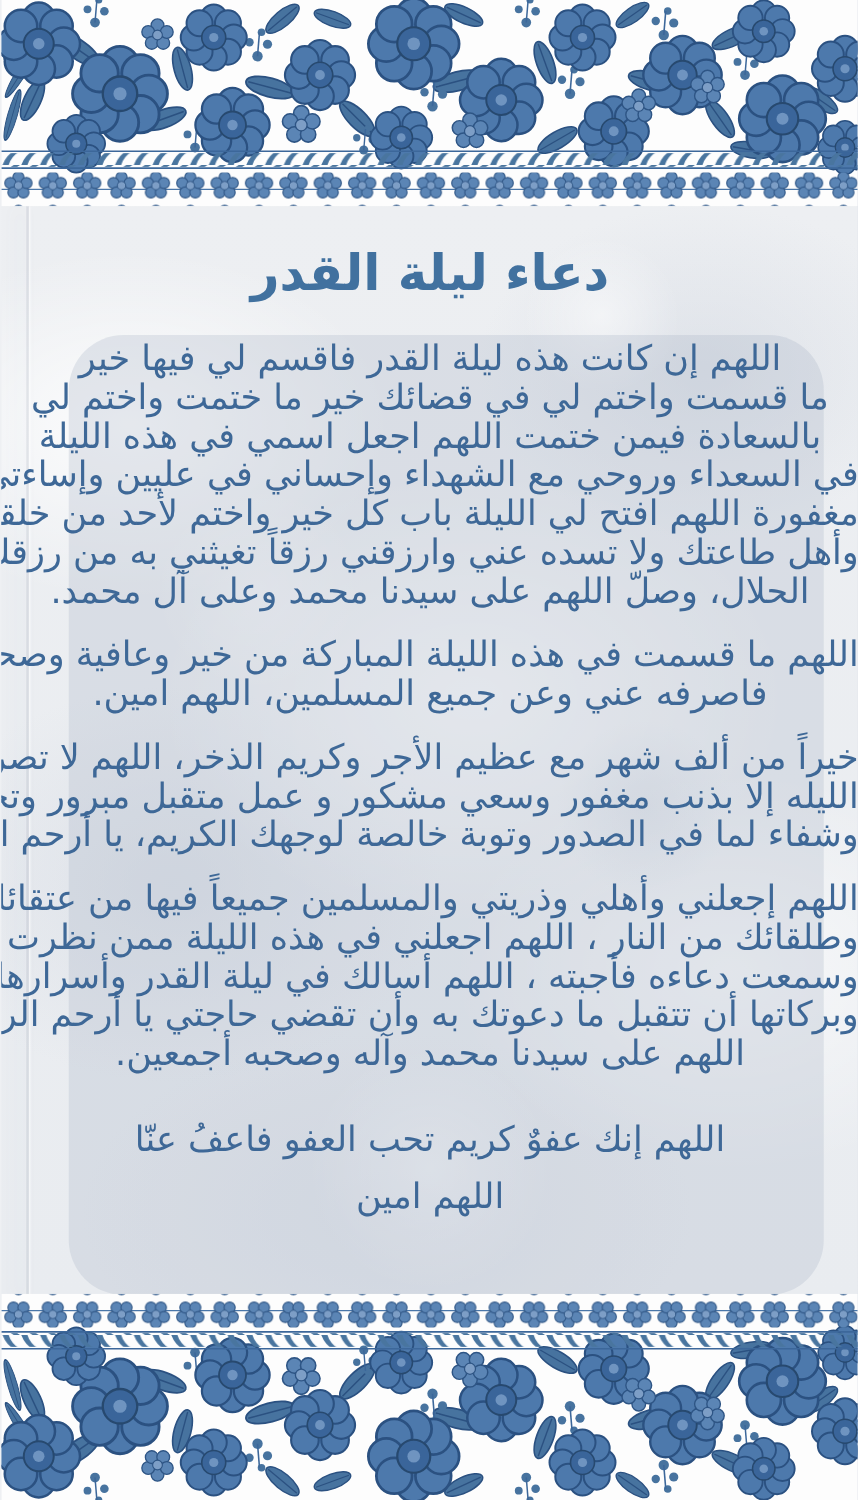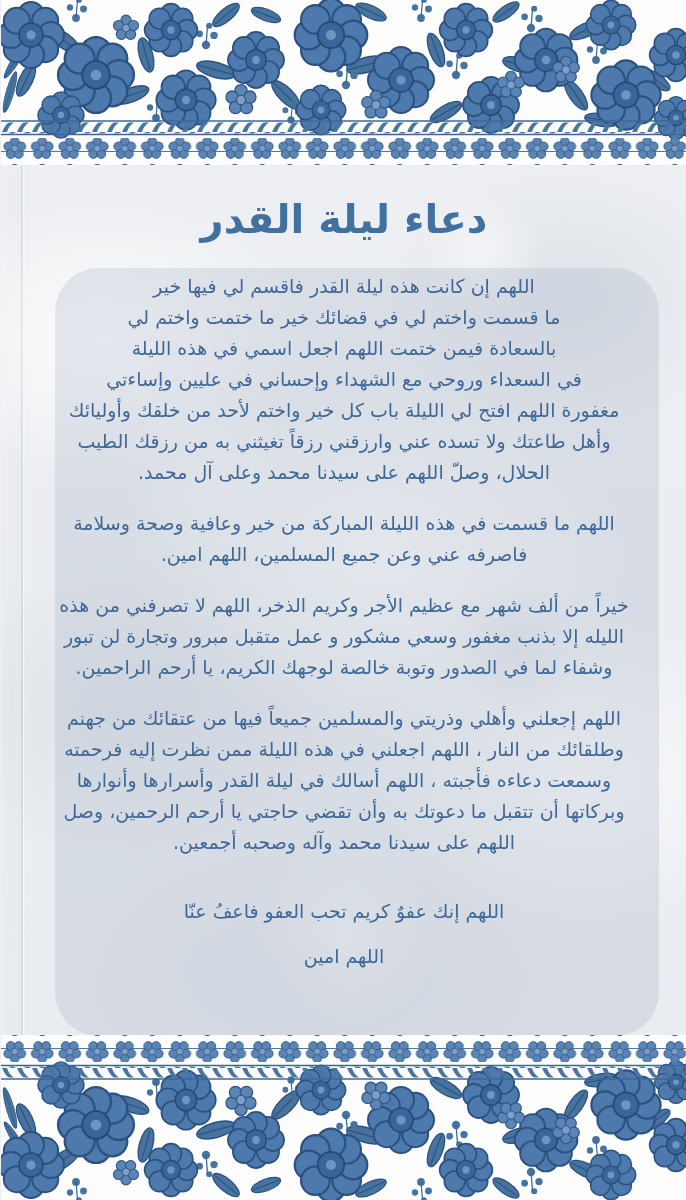--- a/index.html
+++ b/index.html
@@ -55,21 +55,21 @@
     position:absolute;left:0;top:165px;width:686px;
     text-align:center;direction:rtl;
   }
   .title{
     margin-top:26px;margin-bottom:24px;
     font-size:40px;font-weight:bold;line-height:56px;
     color:#41719f;
   }
   .para{margin:0 0 20px 0;}
   .line{
-    font-size:19px;line-height:31px;color:#3e6897;
+    font-size:28px;line-height:31px;color:#3e6897;
     white-space:nowrap;
   }
   .closing{margin-top:38px;}
   .closing .line{margin-bottom:14px;}
 </style>
 </head>
 <body>
 
 <div class="page">
 

